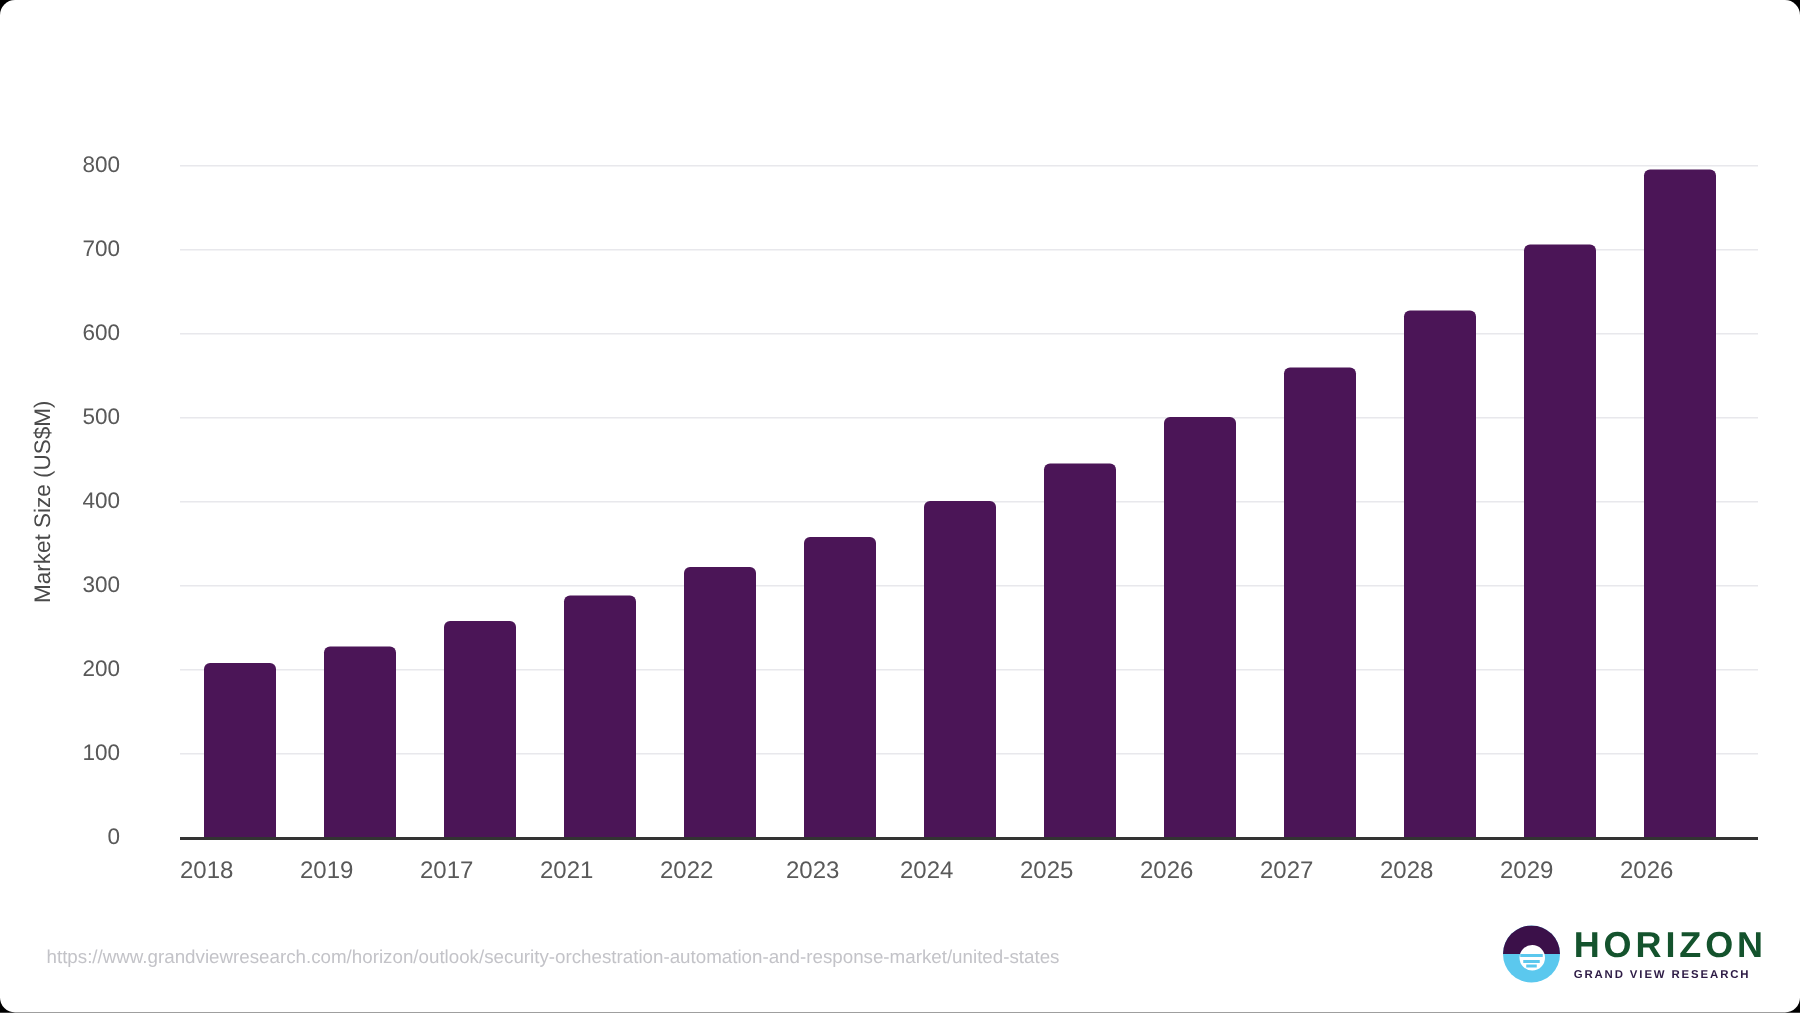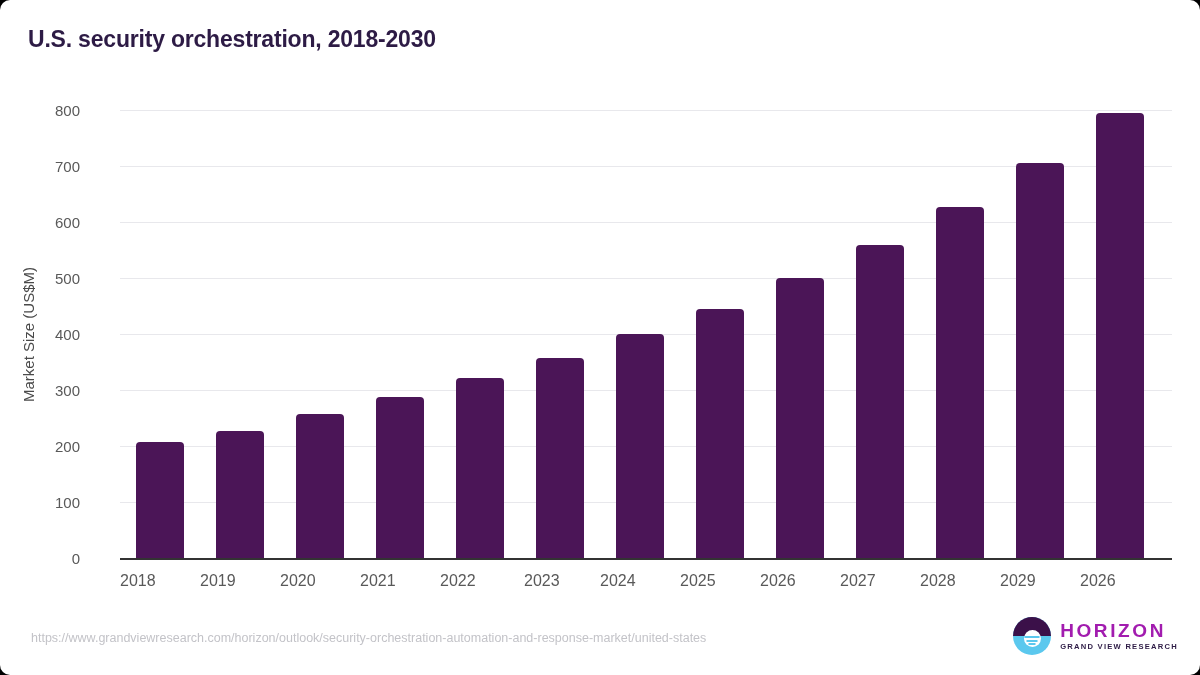--- a/index.html
+++ b/index.html
@@ -162,39 +162,38 @@
   }
   .logo-mark .mark-line.l1 { top: 51%; width: 15px; }
   .logo-mark .mark-line.l2 { top: 60%; width: 11px; }
   .logo-mark .mark-line.l3 { top: 69%; width: 7px;  }
   .logo-text {
     display: flex;
     flex-direction: column;
     line-height: 1;
   }
   .logo-word {
-    font-size: 19px;
+    font-size: 24px;
     font-weight: bold;
-    color: #a21caf;
+    color: #14532d;
     letter-spacing: 2.6px;
   }
   .logo-sub {
     margin-top: 3px;
     font-size: 7.6px;
     font-weight: bold;
     color: #2d1b45;
     letter-spacing: 1.25px;
   }
 </style>
 </head>
 <body>
 
 <div class="card">
 
-  <div class="chart-title">U.S. security orchestration, 2018-2030</div>
 
   <div class="y-axis-title">
     <span>Market Size (US$M)</span>
   </div>
 
   <div class="plot-area">
     <div class="gridlines">
         <div class="gridline zero" style="top: 448px;"></div>
         <div class="ytick-label" style="top: 448px;">0</div>
         <div class="gridline" style="top: 392px;"></div>
@@ -251,21 +250,21 @@
         <div class="bar-slot" style="left: 880px;">
           <div class="bar" title="2029: 705" style="height: 394.8px; background: rgb(75, 21, 87);"></div>
         </div>
         <div class="bar-slot" style="left: 960px;">
           <div class="bar" title="2030: 795" style="height: 445.2px; background: rgb(75, 21, 87);"></div>
         </div>
       </div>
     <div class="xticks">
         <div class="xtick-label" style="left: 0px;">2018</div>
         <div class="xtick-label" style="left: 80px;">2019</div>
-        <div class="xtick-label" style="left: 160px;">2020</div>
+        <div class="xtick-label" style="left: 160px;">2017</div>
         <div class="xtick-label" style="left: 240px;">2021</div>
         <div class="xtick-label" style="left: 320px;">2022</div>
         <div class="xtick-label" style="left: 404px;">2023</div>
         <div class="xtick-label" style="left: 480px;">2024</div>
         <div class="xtick-label" style="left: 560px;">2025</div>
         <div class="xtick-label" style="left: 640px;">2026</div>
         <div class="xtick-label" style="left: 720px;">2027</div>
         <div class="xtick-label" style="left: 800px;">2028</div>
         <div class="xtick-label" style="left: 880px;">2029</div>
         <div class="xtick-label" style="left: 960px;">2026</div>

